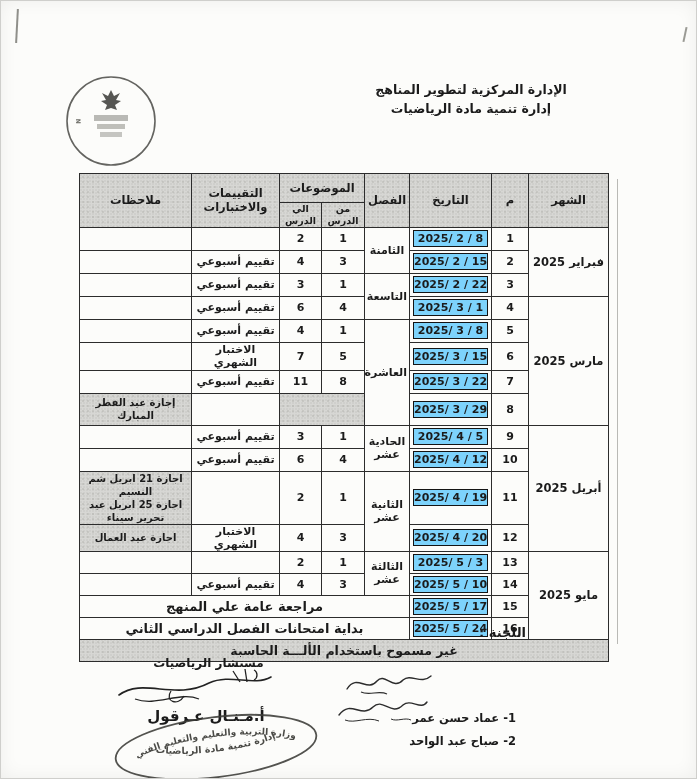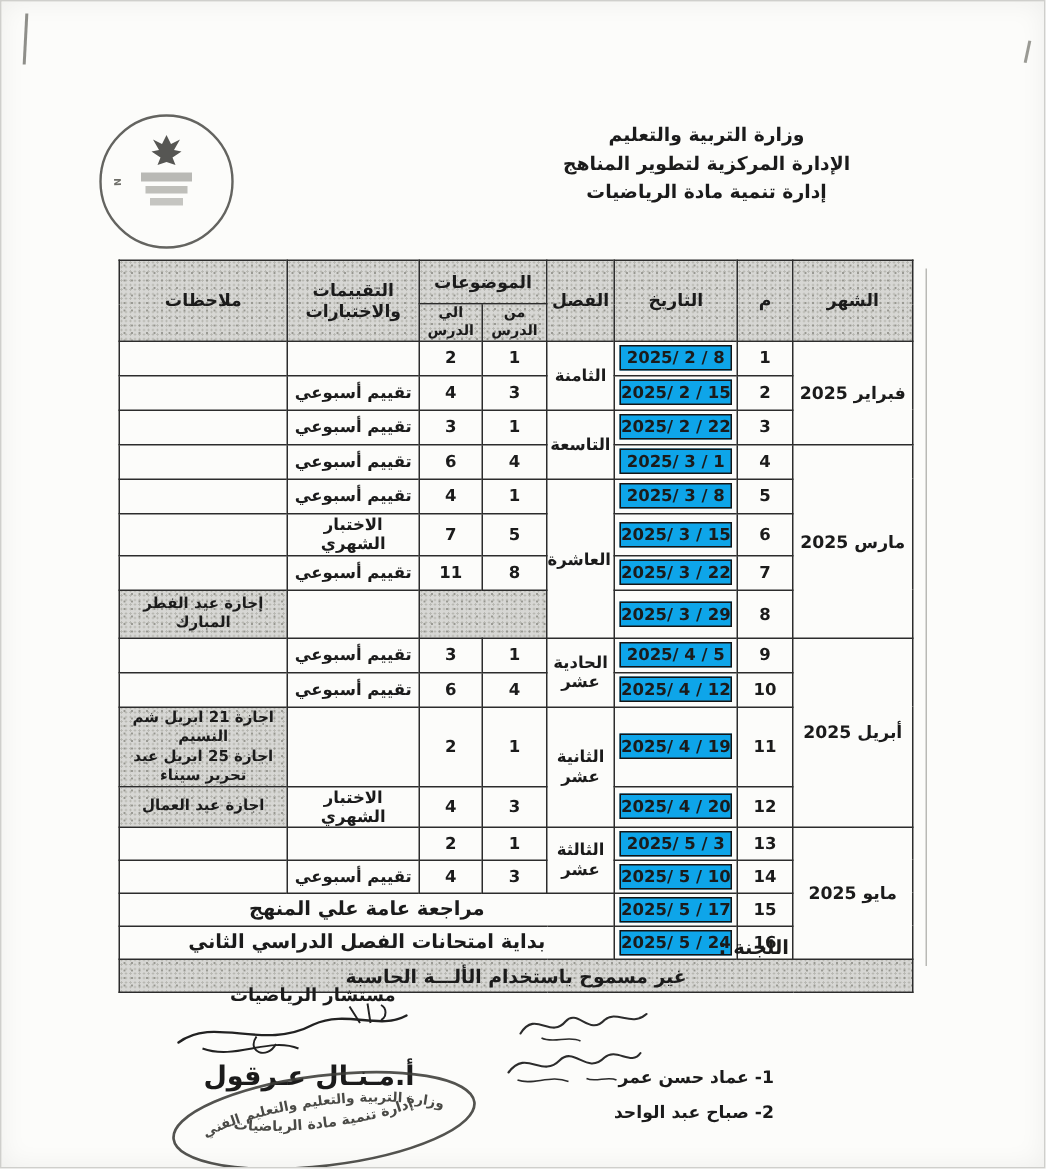--- a/index.html
+++ b/index.html
@@ -93,21 +93,21 @@
   tr.row-tall32 { height: 32px; }
   tr.row-tall48 { height: 48px; }
   tr.row-22 { height: 22px; }
   .datebox {
     display: block;
     border: 1.6px solid #141414;
     margin: 1px;
     padding: 1px 0;
     direction: ltr;
     unicode-bidi: embed;
-    background: #0ea5e9;
+    background: #7dd3fc;
     font-size: 11px;
     white-space: nowrap;
   }
   td.month-cell {
     vertical-align: top;
     padding-top: 4px;
     font-size: 11.5px;
   }
   td.note-cell { font-size: 10px; line-height: 1.3; }
   td.merged-cell { font-size: 13px; }
@@ -140,21 +140,21 @@
   }
   .member-1 { top: 680px; }
   .member-2 { top: 703px; }
   .sig { position: absolute; }
   .advisor-title {
     position: absolute; top: 655px; left: 135px; width: 145px;
     text-align: center; font-size: 12px; font-weight: bold; direction: rtl;
   }
   .advisor-name {
     position: absolute; top: 706px; left: 130px; width: 150px;
-    text-align: center; font-size: 18px; font-weight: bold; direction: rtl;
+    text-align: center; font-size: 15px; font-weight: bold; direction: rtl;
     letter-spacing: 1px;
   }
   .oval-stamp {
     position: absolute; top: 712px; left: 108px;
     transform: rotate(-7deg);
     opacity: 0.88;
   }
 </style>
 </head>
 <body>
@@ -169,21 +169,20 @@
     <text font-size="6.2" letter-spacing="1.4" fill="#55554f" font-weight="bold">
       <textPath href="#sealRing" startOffset="2%">MINISTRY OF EDUCATION AND TECHNICAL EDUCATION</textPath>
     </text>
     <path d="M48,17 l3,6 l6,-3 l-4,7 l5,1 l-6,4 l2,5 l-6,-2 l-6,2 l2,-5 l-6,-4 l5,-1 l-4,-7 l6,3 z" fill="#3a3a36"></path>
     <rect x="31" y="42" width="34" height="6" fill="#6d6d66" opacity="0.55"></rect>
     <rect x="34" y="51" width="28" height="5" fill="#6d6d66" opacity="0.5"></rect>
     <rect x="37" y="59" width="22" height="5" fill="#6d6d66" opacity="0.45"></rect>
   </svg>
 
   <div class="hdr-lines">
-    <div>وزارة التربية والتعليم</div>
     <div>الإدارة المركزية لتطوير المناهج</div>
     <div>إدارة تنمية مادة الرياضيات</div>
   </div>
 
   <table class="sched">
     <colgroup>
       <col style="width:80px">
         <col style="width:37px">
         <col style="width:82px">
         <col style="width:45px">

